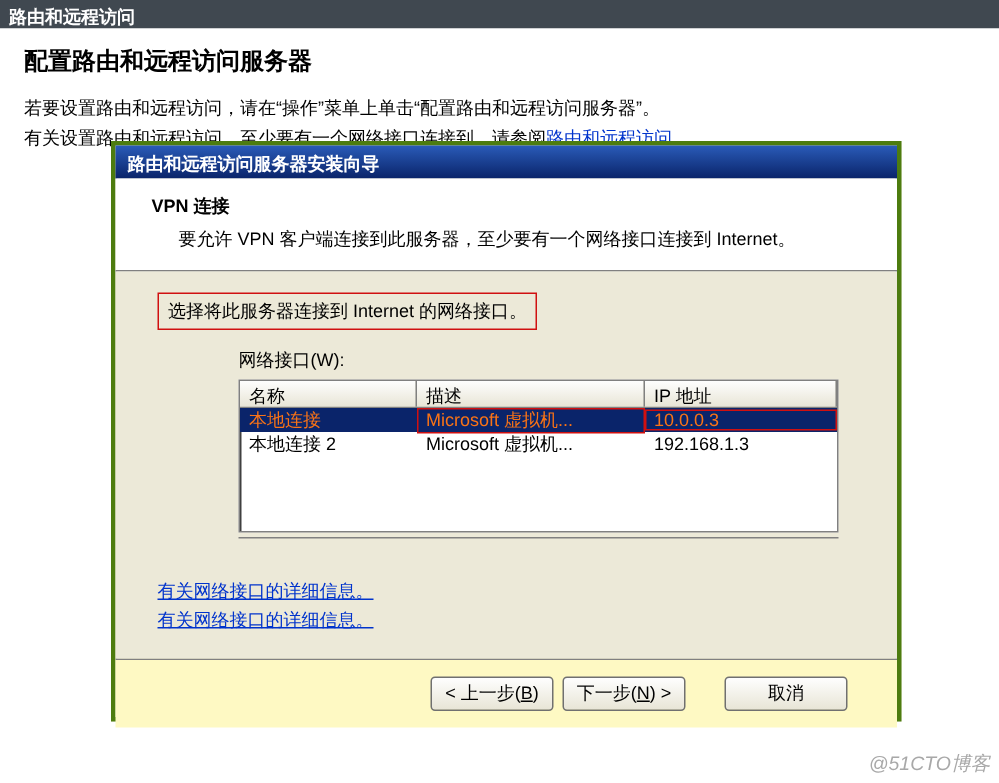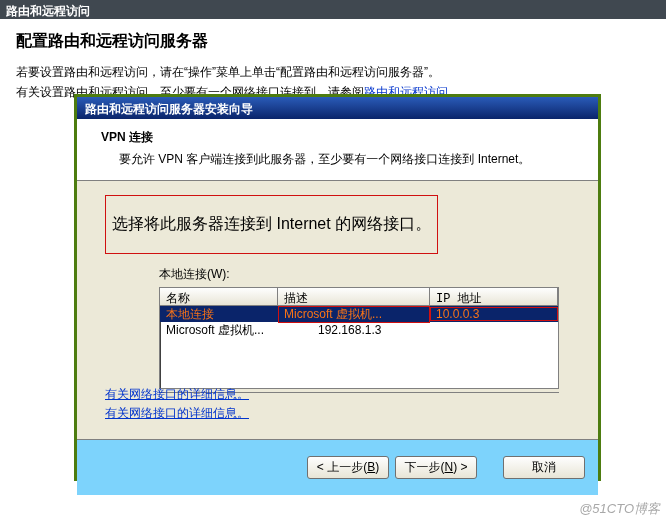--- a/index.html
+++ b/index.html
@@ -77,23 +77,23 @@
       line-height: 1.5;
     }
     .wizard-body {
       padding: 14px 28px 10px 28px;
       background: #ece9d8;
       height: 258px;
       position: relative;
     }
     .instruction-box {
       border: 1px solid #d01010;
-      padding: 18px 6px;
+      padding: 3px 6px;
       display: inline-block;
-      font-size: 16px;
+      font-size: 12px;
     }
     .label-row {
       margin-top: 12px;
       margin-left: 54px;
       font-size: 12px;
     }
     .listview {
       margin-top: 4px;
       margin-left: 54px;
       width: 400px;
@@ -106,21 +106,20 @@
       margin-top: 3px;
       margin-left: 54px;
       width: 400px;
       border-top: 1px solid #808080;
     }
     .listview-header {
       display: flex;
       background: #ece9d8;
       border-bottom: 1px solid #808080;
       height: 18px;
-      font-family: Liberation Mono, monospace;
     }
     .listview-header-cell {
       padding: 2px 6px;
       font-size: 12px;
       border-right: 1px solid #808080;
       background: linear-gradient(to bottom, #fefefe, #e8e5d6);
     }
     .col-name { width: 118px; }
     .col-desc { width: 152px; }
     .col-ip   { width: 128px; }
@@ -145,26 +144,26 @@
     }
     .info-links {
       position: absolute;
       left: 28px;
       bottom: 16px;
       font-size: 12px;
       line-height: 1.6;
     }
     .wizard-footer {
       border-top: 1px solid #808080;
-      height: 56px;
-      background: #7dd3fc;
+      height: 46px;
+      background: #fef9c3;
       display: flex;
       align-items: center;
       justify-content: flex-end;
-      padding-right: 13px;
+      padding-right: 33px;
       gap: 6px;
     }
     .btn {
       height: 23px;
       min-width: 82px;
       background: linear-gradient(to bottom, #fefefe, #e8e5d6);
       border: 1px solid #707070;
       border-radius: 3px;
       font-size: 12px;
       font-family: inherit;
@@ -205,34 +204,35 @@
   <div class="wizard-header">
     <div class="wizard-header-title">VPN 连接</div>
     <div class="wizard-header-desc">要允许 VPN 客户端连接到此服务器，至少要有一个网络接口连接到 Internet。</div>
   </div>
 
   <div class="wizard-body">
     <div class="instruction-box">
       <span>选择将此服务器连接到 Internet 的网络接口。</span>
     </div>
 
-    <div class="label-row">本地连接(W):</div>
+    <div class="label-row">网络接口(W):</div>
 
     <div class="listview">
       <div class="listview-header">
         <div class="listview-header-cell col-name">名称</div>
         <div class="listview-header-cell col-desc">描述</div>
         <div class="listview-header-cell col-ip">IP 地址</div>
       </div>
       <div class="listview-row selected">
         <div class="listview-cell col-name">本地连接</div>
         <div class="listview-cell col-desc red-outline">Microsoft 虚拟机...</div>
         <div class="listview-cell col-ip red-outline">10.0.0.3</div>
       </div>
       <div class="listview-row">
+        <div class="listview-cell col-name">本地连接 2</div>
         <div class="listview-cell col-desc">Microsoft 虚拟机...</div>
         <div class="listview-cell col-ip">192.168.1.3</div>
       </div>
     </div>
     <div class="listview-divider"></div>
 
     <div class="info-links">
       <a class="link">有关网络接口的详细信息。</a><br>
       <a class="link">有关网络接口的详细信息。</a>
     </div>

